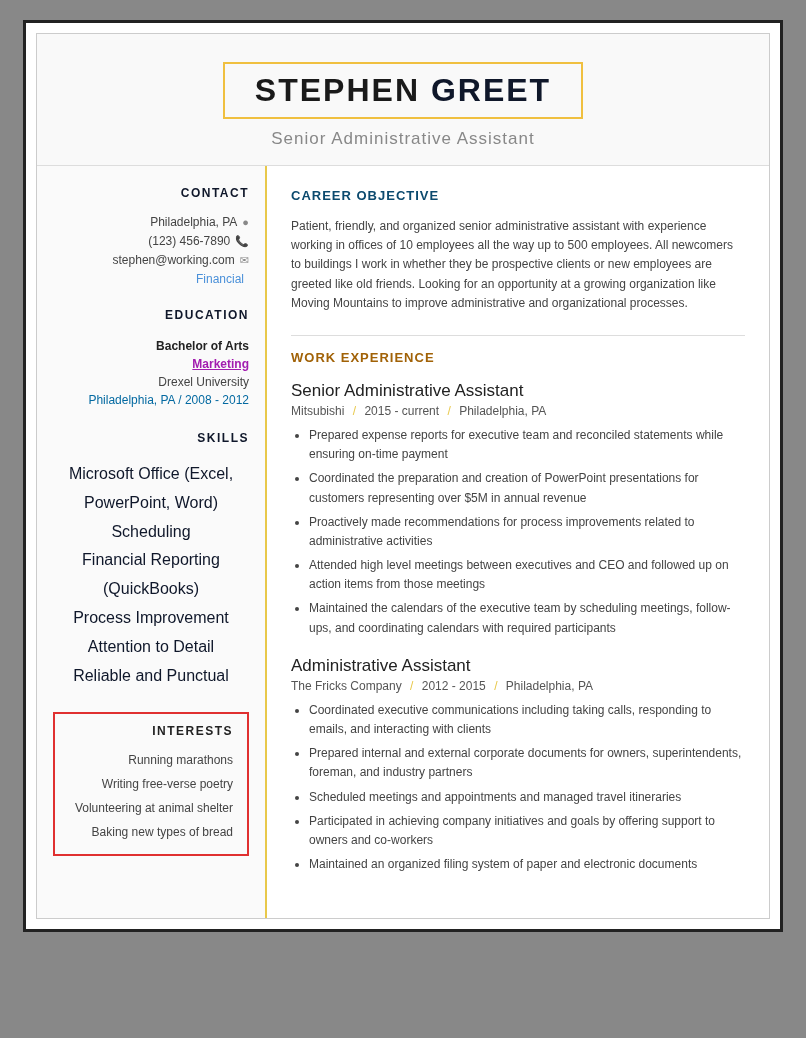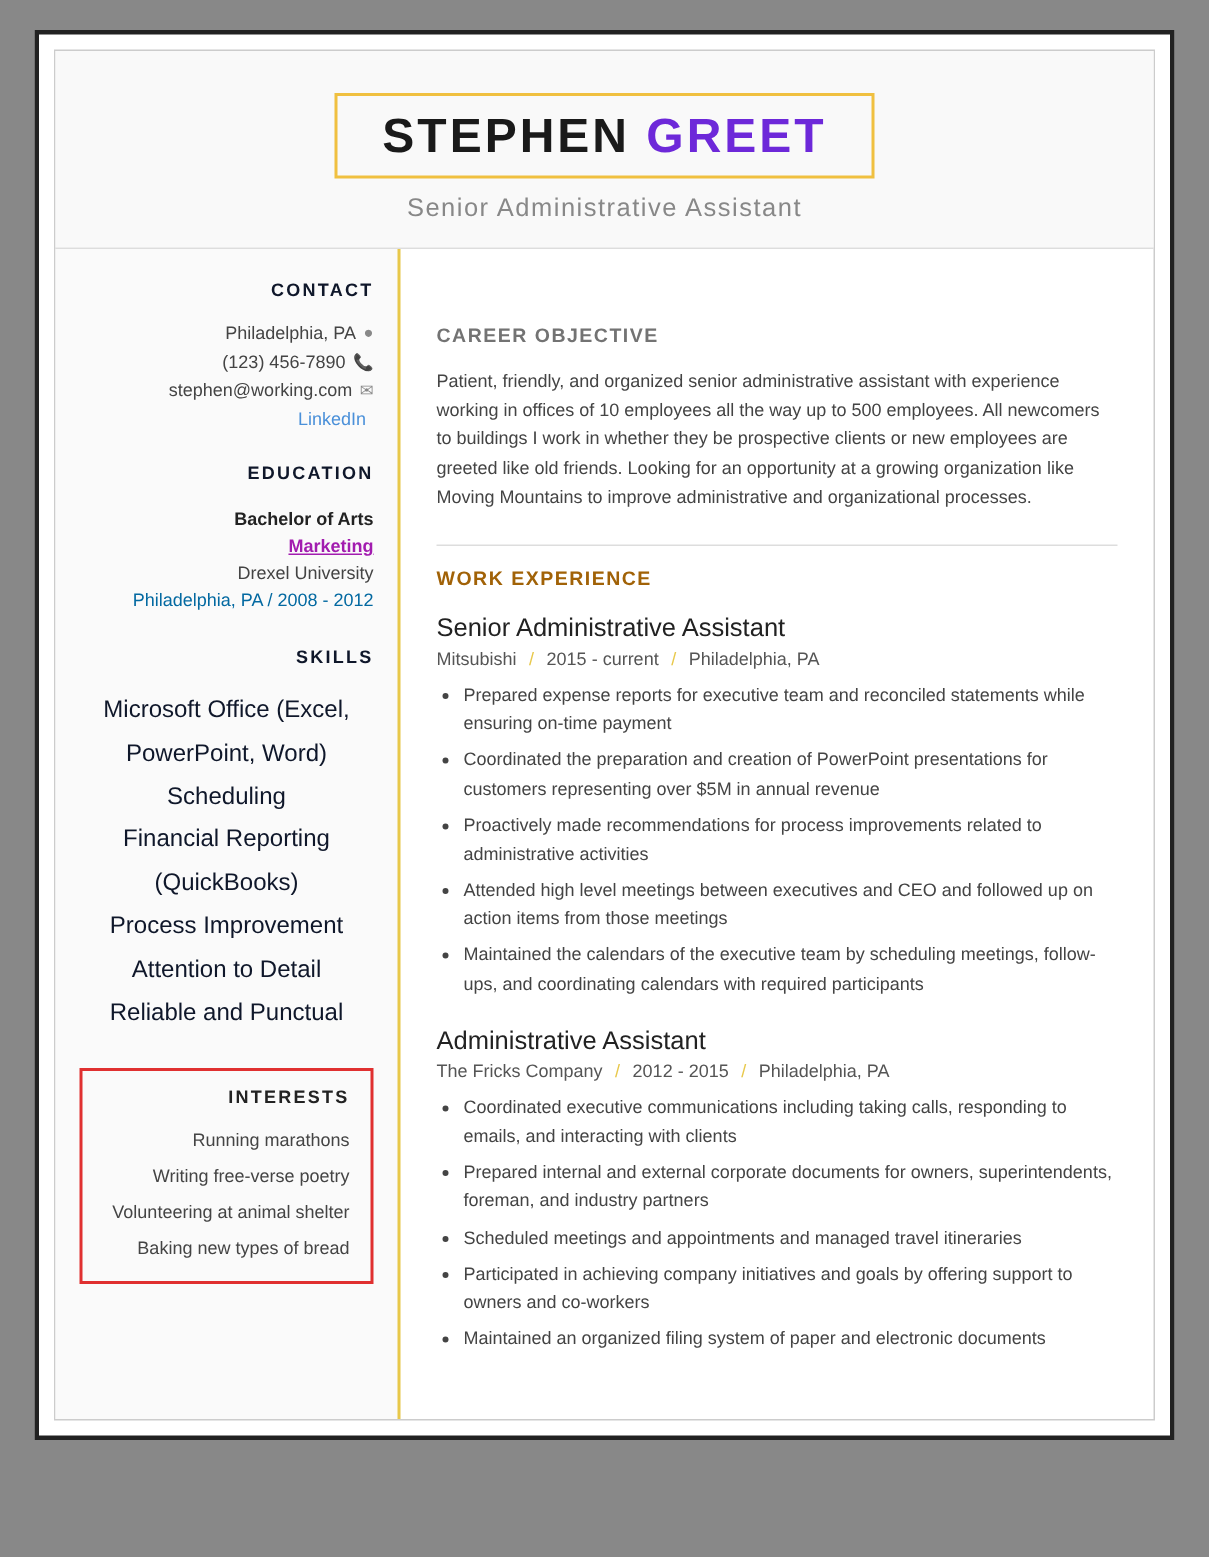--- a/index.html
+++ b/index.html
@@ -34,21 +34,21 @@
       margin-bottom: 10px;
     }
     .header-name {
       font-size: 32px;
       font-family: Arial, sans-serif;
       letter-spacing: 2px;
       font-weight: 900;
       color: #1a1a1a;
     }
     .header-name .last {
-      color: #6d28d9;
+      color: #0f172a;
     }
     .header-subtitle {
       font-size: 17px;
       color: #888;
       font-family: Arial, sans-serif;
       font-weight: 300;
       letter-spacing: 1px;
     }
     
     .body-layout {
@@ -156,24 +156,23 @@
     }
     .right-section {
       margin-bottom: 22px;
     }
     .right-section-title {
       font-family: Arial, sans-serif;
       font-weight: 900;
       font-size: 13px;
       letter-spacing: 1px;
       text-transform: uppercase;
-      color: #737373;
+      color: #0c4a6e;
       margin-bottom: 10px;
       padding-bottom: 4px;
-      margin-top: 28px;
     }
     .career-obj-text {
       font-size: 12px;
       color: #444;
       font-family: Arial, sans-serif;
       line-height: 1.6;
     }
     .work-job {
       margin-bottom: 18px;
     }
@@ -249,21 +248,21 @@
           </div>
           <div class="contact-item">
             <span>(123) 456-7890</span>
             <span class="contact-icon">📞</span>
           </div>
           <div class="contact-item">
             <span>stephen@working.com</span>
             <span class="contact-icon">✉</span>
           </div>
           <div class="contact-item">
-            <a href="#">LinkedIn</a>
+            <a href="#">Financial</a>
             <span class="contact-icon">​</span>
           </div>
         </div>
 
         <div class="left-section">
           <div class="left-section-title">EDUCATION</div>
           <div class="education-entry">
             <div class="degree">Bachelor of Arts</div>
             <div class="field">Marketing</div>
             <div class="school">Drexel University</div>

